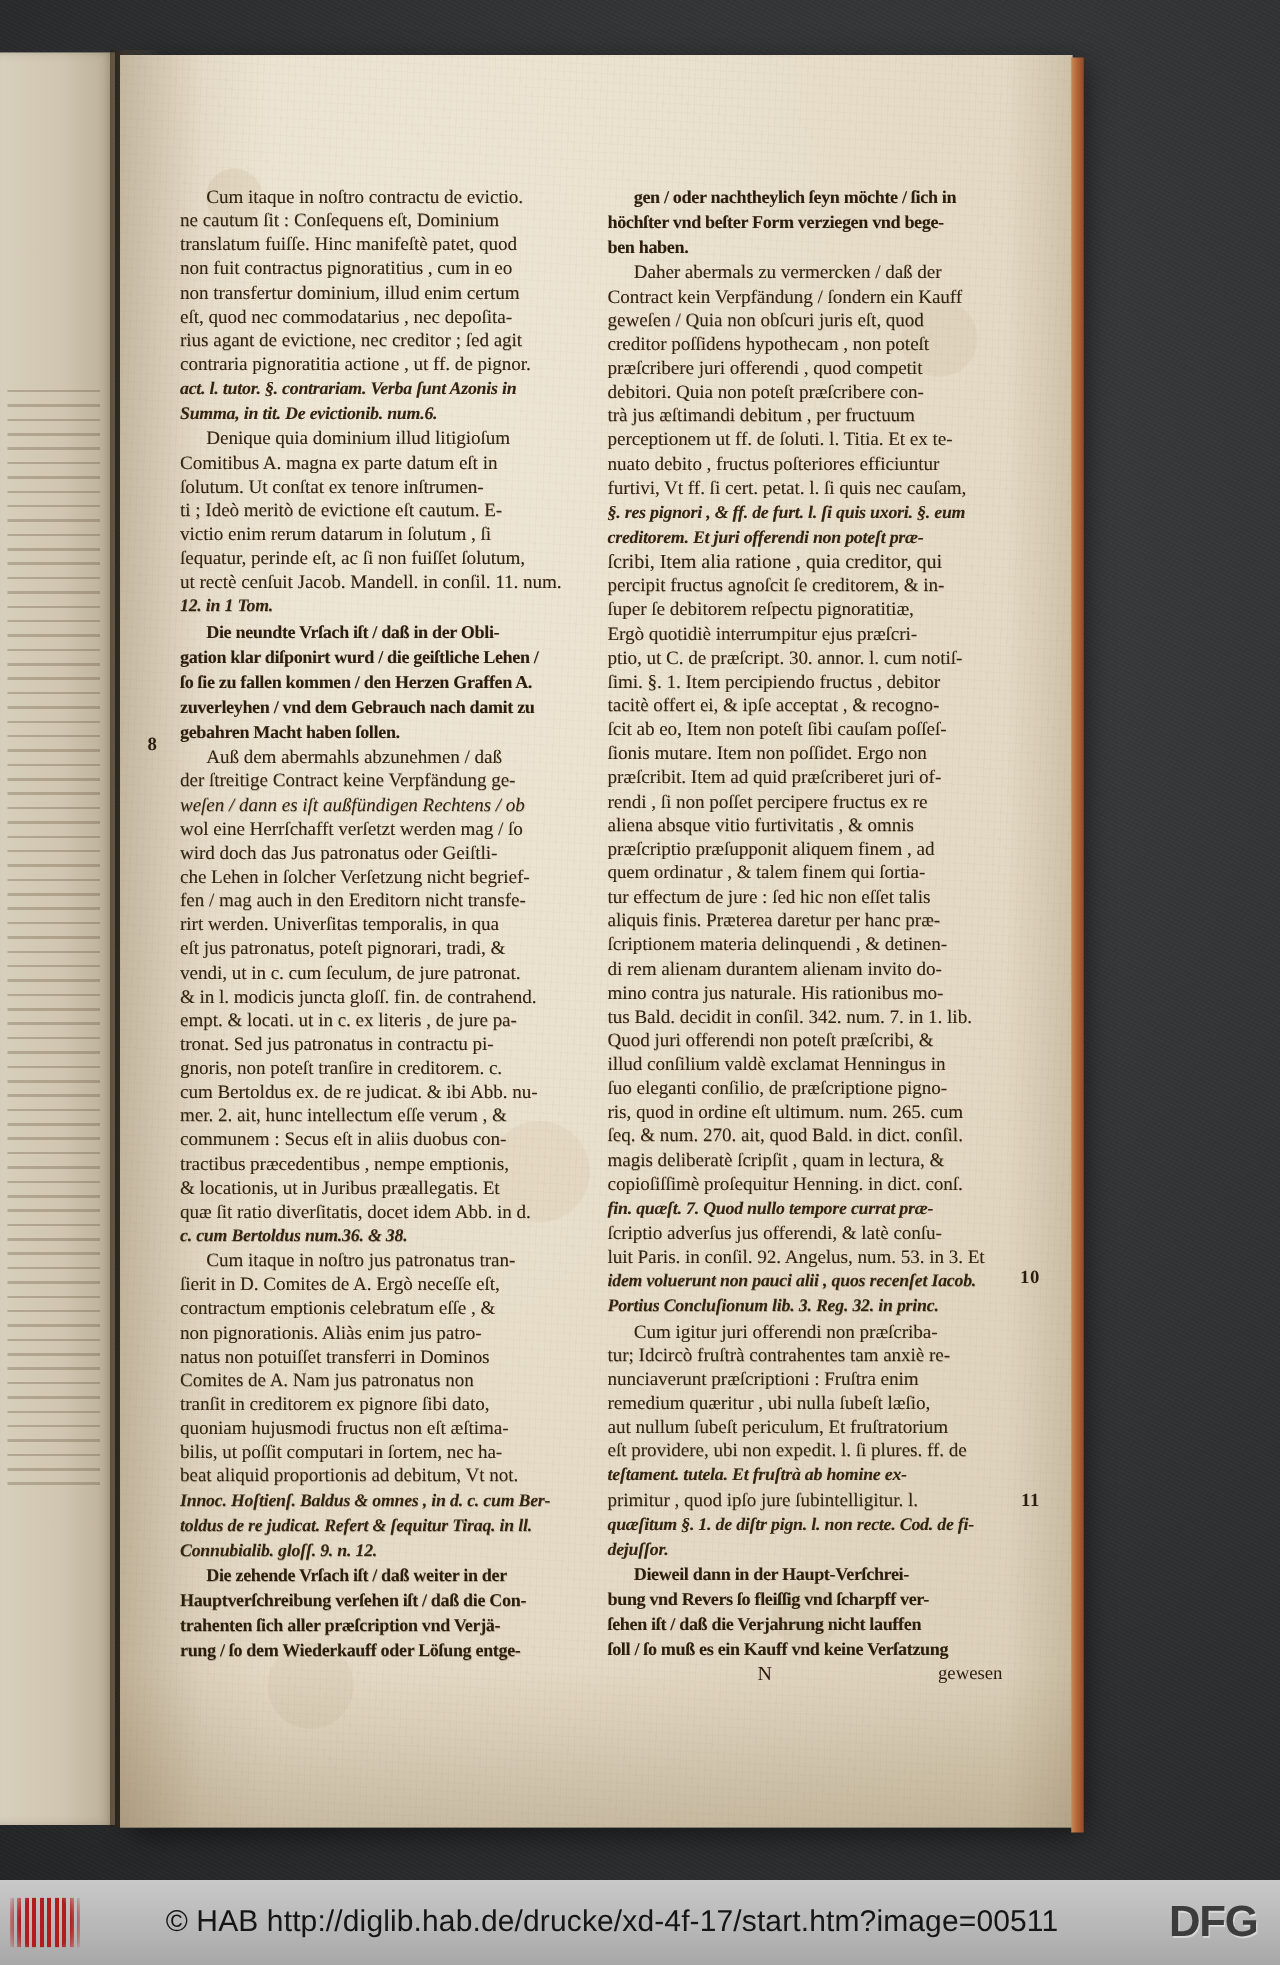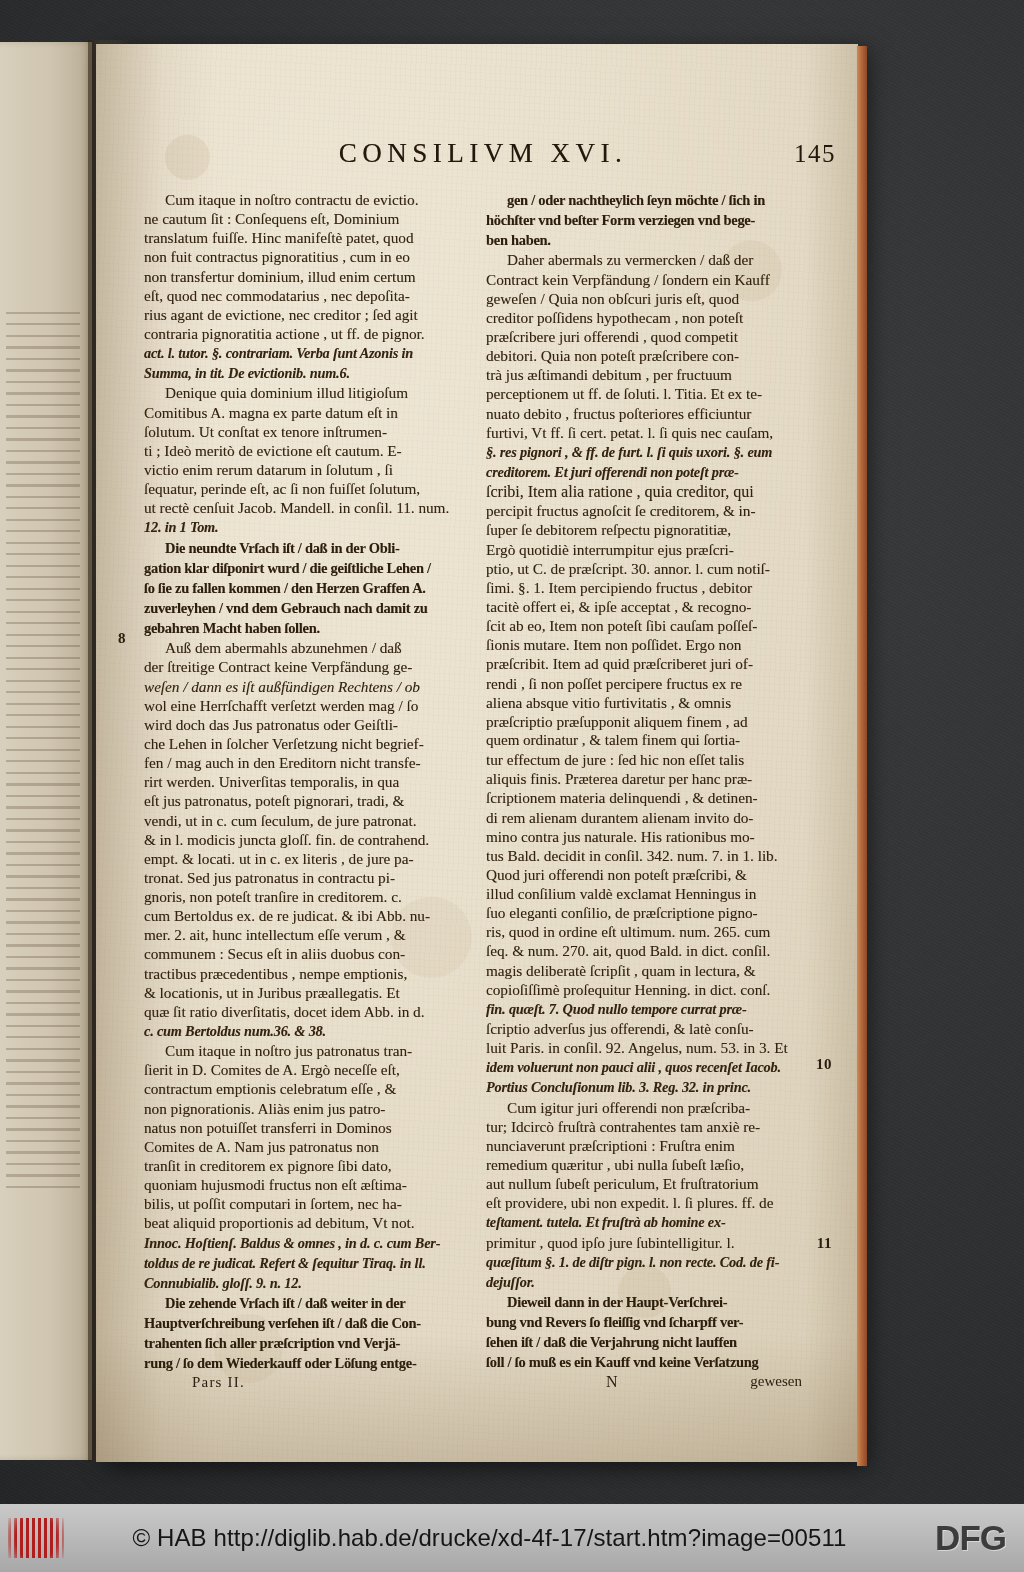--- a/index.html
+++ b/index.html
@@ -240,24 +240,20 @@
 </div>
 <div id="gutter"></div>
 
 <div id="leaf">
   <div id="grain"></div>
   <div id="gutter-shade"></div>
   <div id="edge-shade"></div>
 
   <div id="typeblock">
 
-    <div class="running-head">
-      <span class="head-title">CONSILIVM XVI.</span>
-      <span class="head-folio">145</span>
-    </div>
 
     <div class="columns">
 
       <div class="col left">
         <div class="marg l" style="top:440px;">8</div>
         <div id="left-col-body">
             <div>
               <div class="ln" style="line-height: 19.148px; font-size: 15.2px;"><span class="pi"></span><span>Cum itaque in noſtro contractu de evictio.</span></div>
               <div class="ln" style="line-height: 19.148px; font-size: 15.2px;"><span>ne cautum ſit :  Conſequens eſt, Dominium</span></div>
               <div class="ln" style="line-height: 19.148px; font-size: 15.2px;"><span>translatum fuiſſe.  Hinc manifeſtè patet, quod</span></div>
@@ -324,23 +320,20 @@
               <div class="ln" style="line-height: 19.148px; font-size: 15.2px;"><span class="it">toldus de re judicat. Refert &amp; ſequitur Tiraq. in ll.</span></div>
               <div class="ln" style="line-height: 19.148px; font-size: 15.2px;"><span class="it">Connubialib. gloſſ. 9. n. 12.</span></div>
             </div>
             <div>
               <div class="ln" style="line-height: 19.148px; font-size: 15.2px;"><span class="pi"></span><span class="de">Die zehende Vrſach iſt / daß weiter in der</span></div>
               <div class="ln" style="line-height: 19.148px; font-size: 15.2px;"><span class="de">Hauptverſchreibung verſehen iſt / daß die Con-</span></div>
               <div class="ln" style="line-height: 19.148px; font-size: 15.2px;"><span class="de">trahenten ſich aller præſcription vnd Verjä-</span></div>
               <div class="ln" style="line-height: 19.148px; font-size: 15.2px;"><span class="de">rung / ſo dem Wiederkauff oder Löſung entge-</span></div>
             </div>
           </div>
-        <div class="footline">
-          <span class="sig">Pars II.</span>
-        </div>
       </div>
 
       <div class="col right">
         <div class="marg r" style="top:866px;">10</div>
         <div class="marg r" style="top:1045px;">11</div>
         <div id="right-col-body">
             <div>
               <div class="ln" style="line-height: 19.148px; font-size: 15.2px;"><span class="pi"></span><span class="de">gen / oder nachtheylich ſeyn möchte / ſich in</span></div>
               <div class="ln" style="line-height: 19.148px; font-size: 15.2px;"><span class="de">höchſter vnd beſter Form verziegen vnd bege-</span></div>
               <div class="ln" style="line-height: 19.148px; font-size: 15.2px;"><span class="de">ben haben.</span></div>

